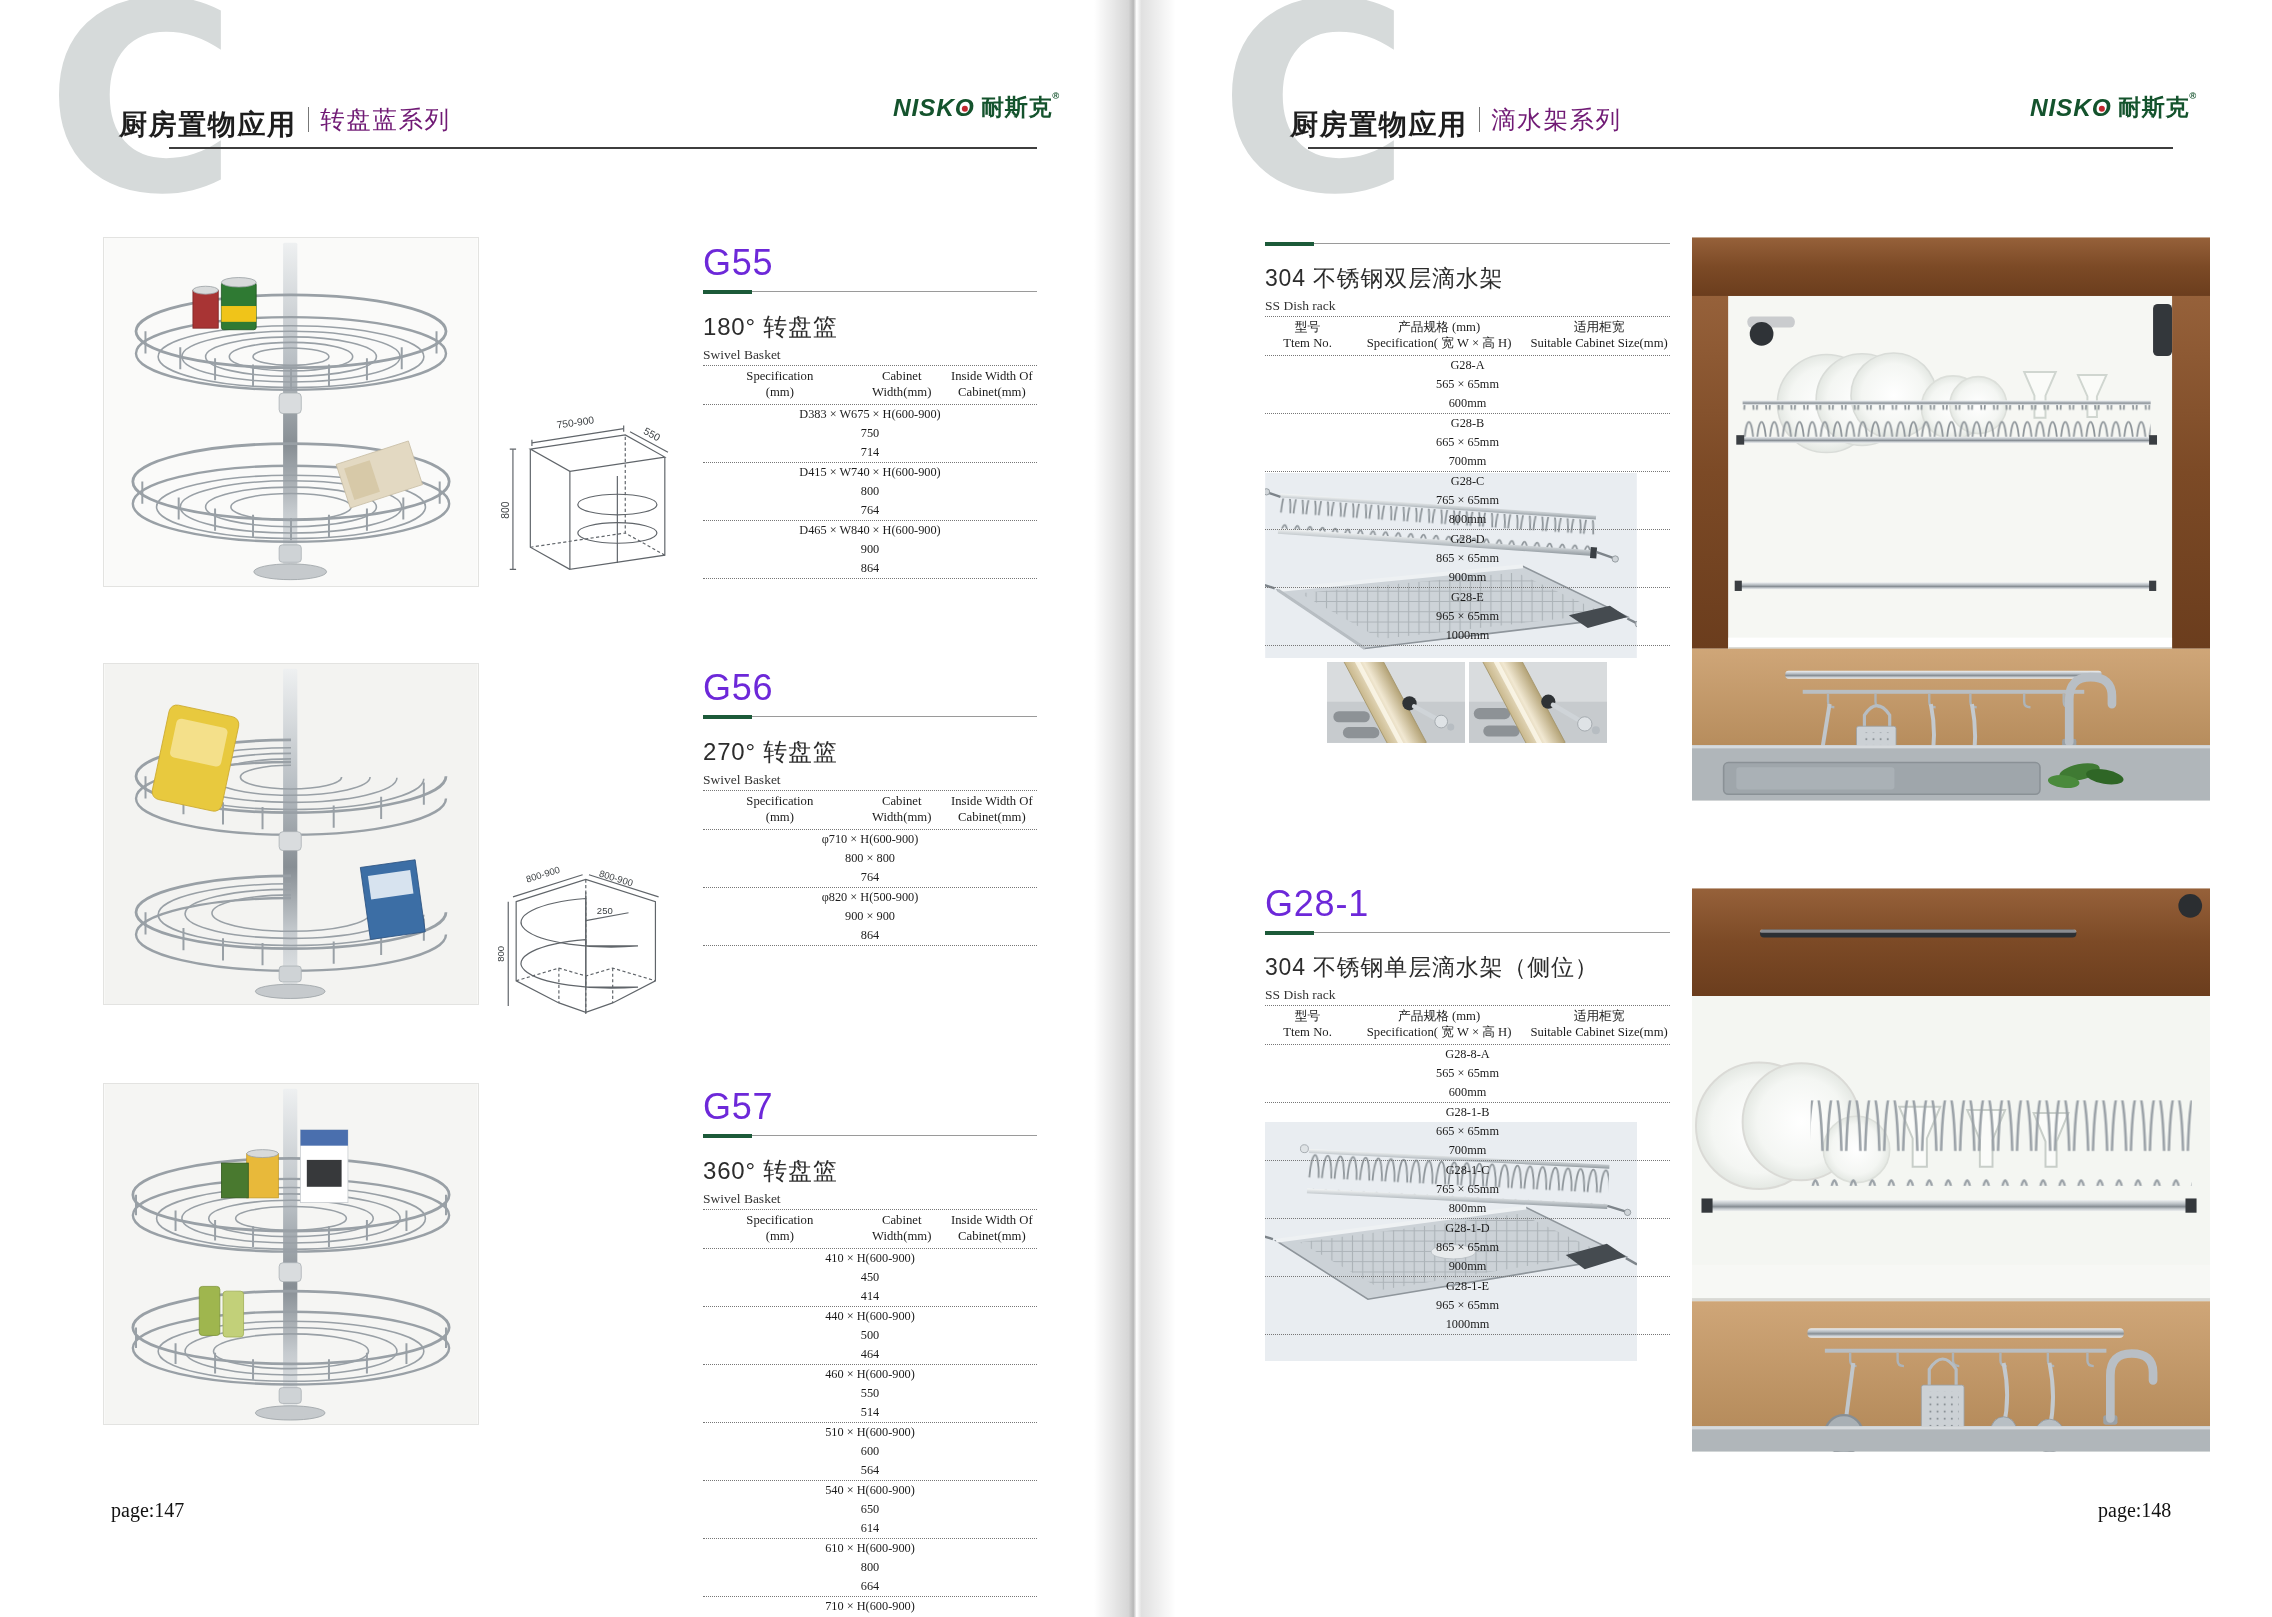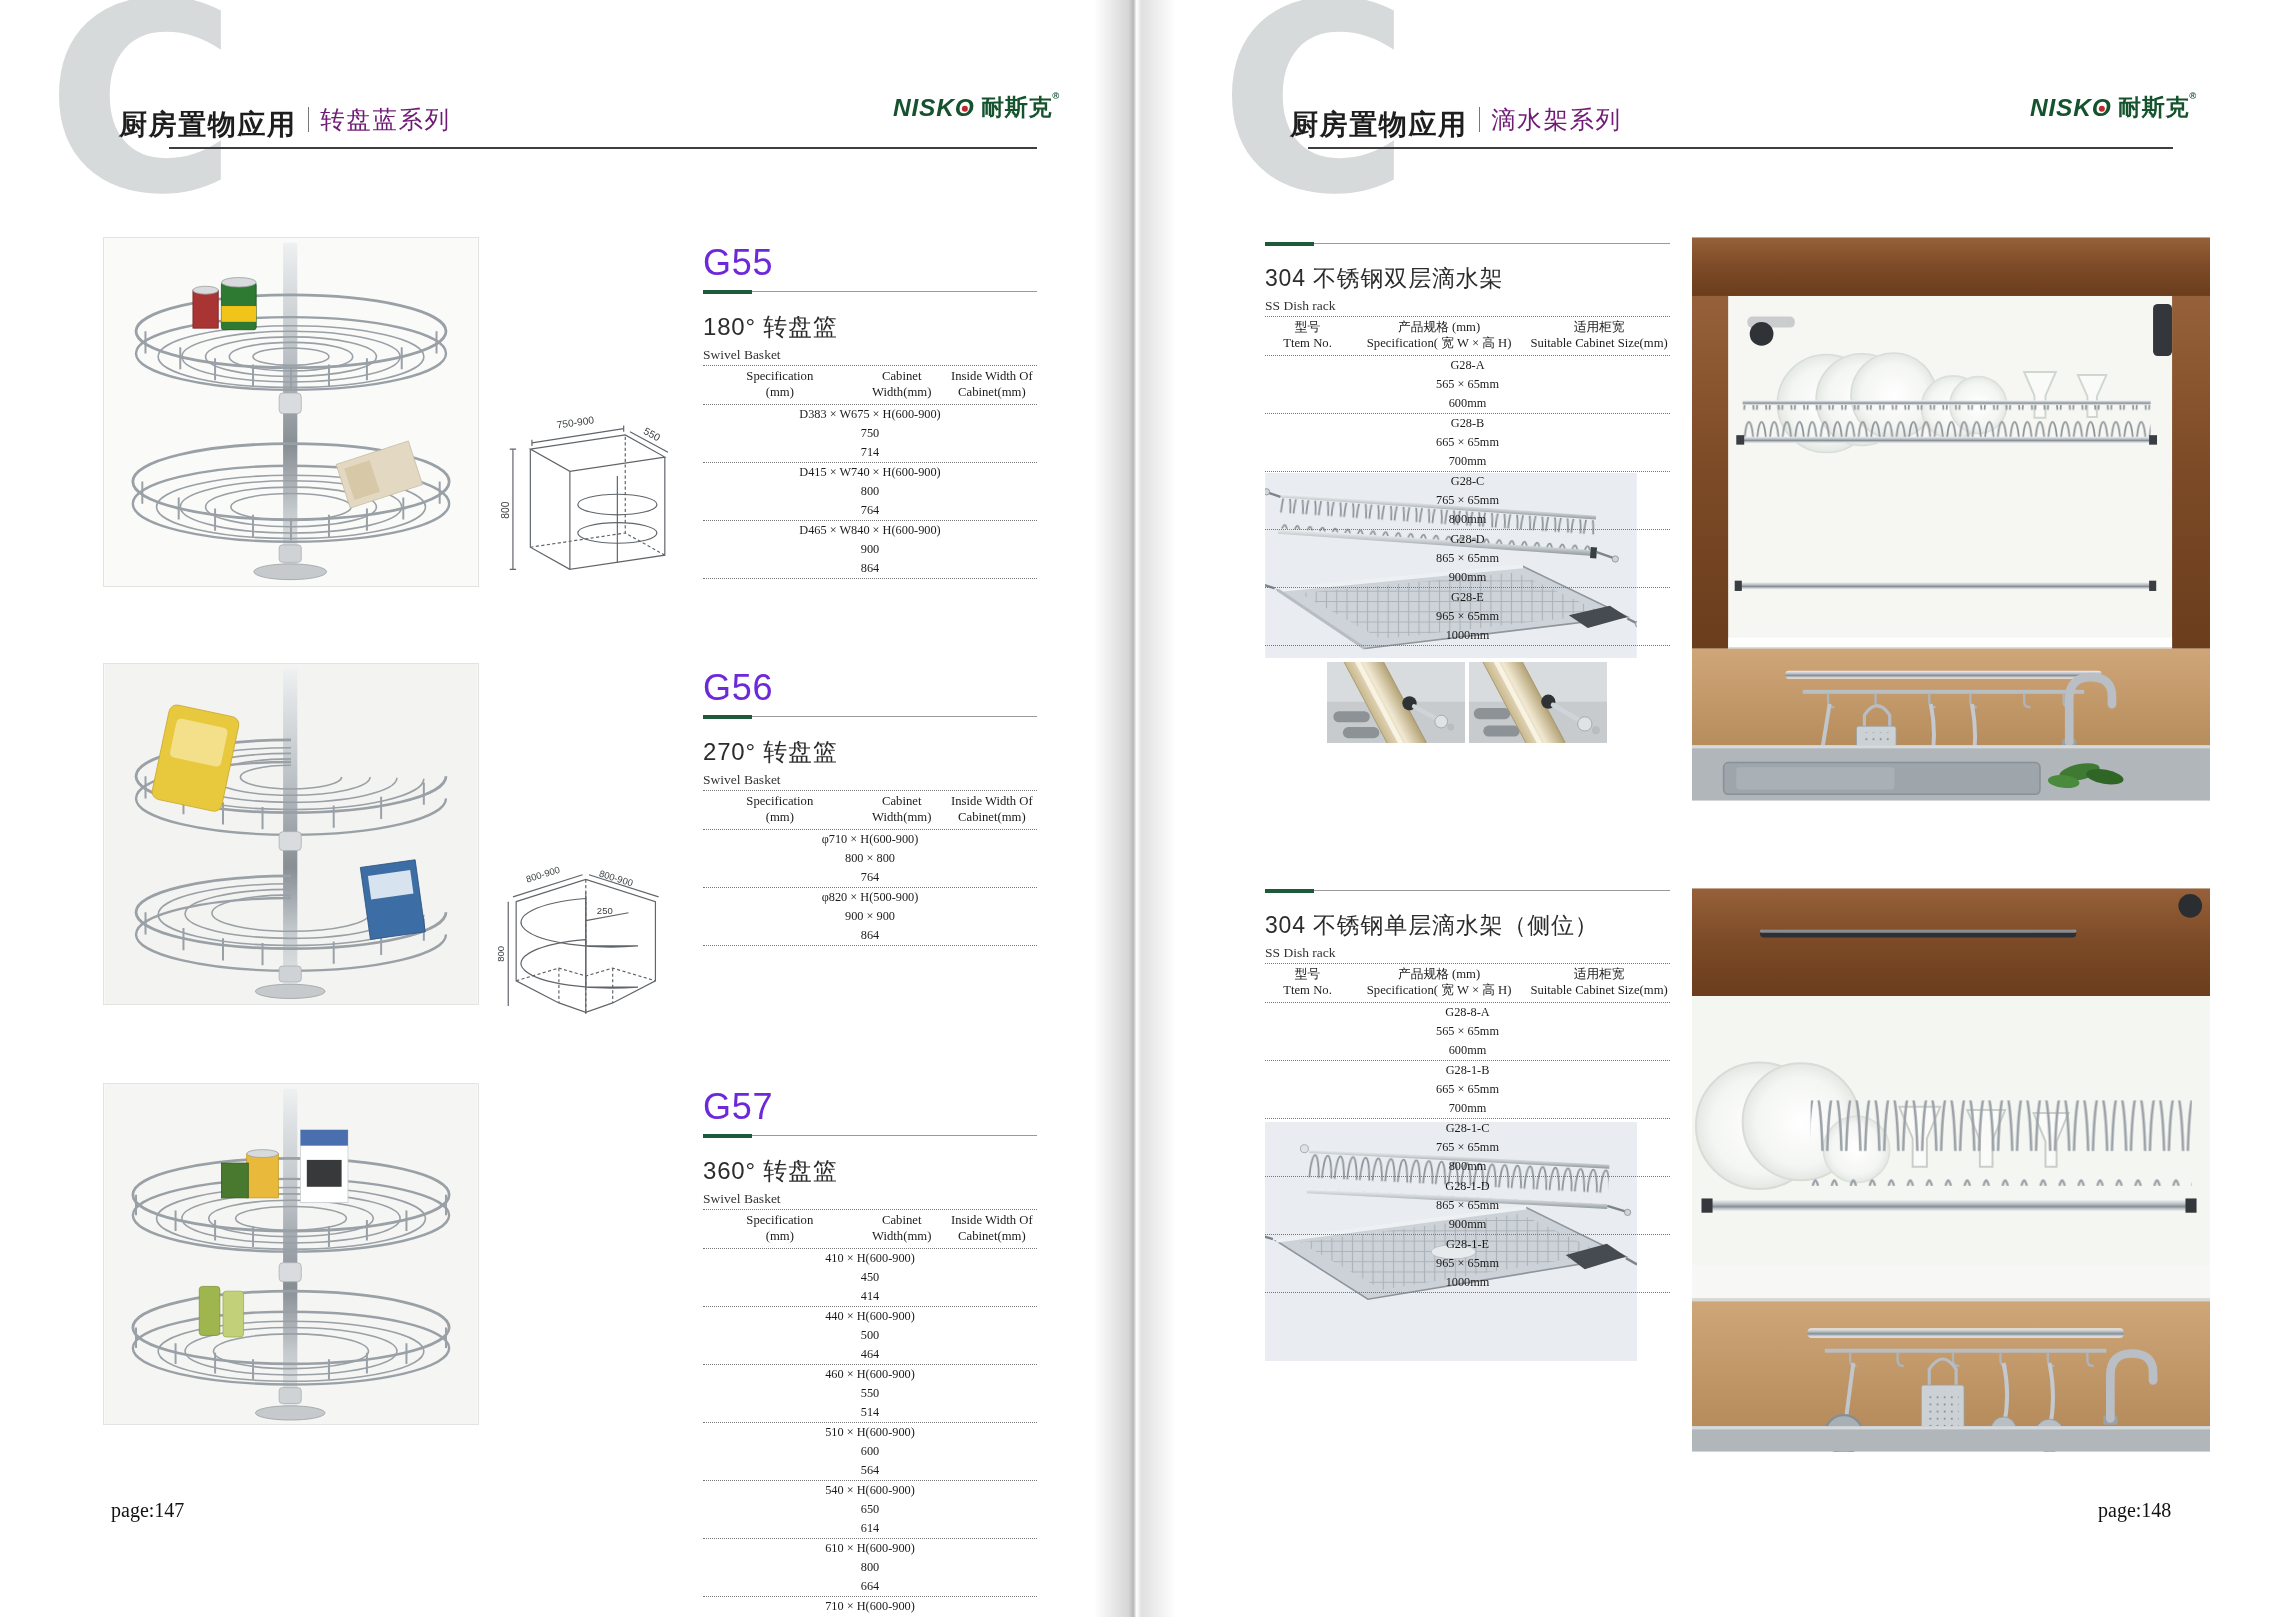--- a/index.html
+++ b/index.html
@@ -526,20 +526,21 @@
         <rect x="54" y="-30" width="6" height="150" fill="#fdf9ec" opacity=".8"></rect>
       </g>
       <circle cx="100" cy="50" r="9" fill="#2e3235"></circle>
       <path d="M106,54 L150,80" stroke="#cfd4d8" stroke-width="6" stroke-linecap="round"></path>
       <circle cx="146" cy="78" r="9" fill="#dfe3e6" stroke="#9aa0a5"></circle>
       <circle cx="160" cy="86" r="5" fill="#b7bdc2"></circle>
     </svg>
   </figure>
 
   <div class="col" style="left:1265px;top:883px;width:405px">
+    <div class="sec-id">G28-1</div>
     <div class="sec-rule">
         <span class="green"></span>
         <span class="line"></span>
       </div>
     <div class="sec-cn" style="font-size:23px">304 不锈钢单层滴水架（侧位）</div>
     <div class="sec-en">SS Dish rack</div>
     <div class="table tR">
       <div class="thead">
         <div class="th c0">型号
 Ttem No.</div>

